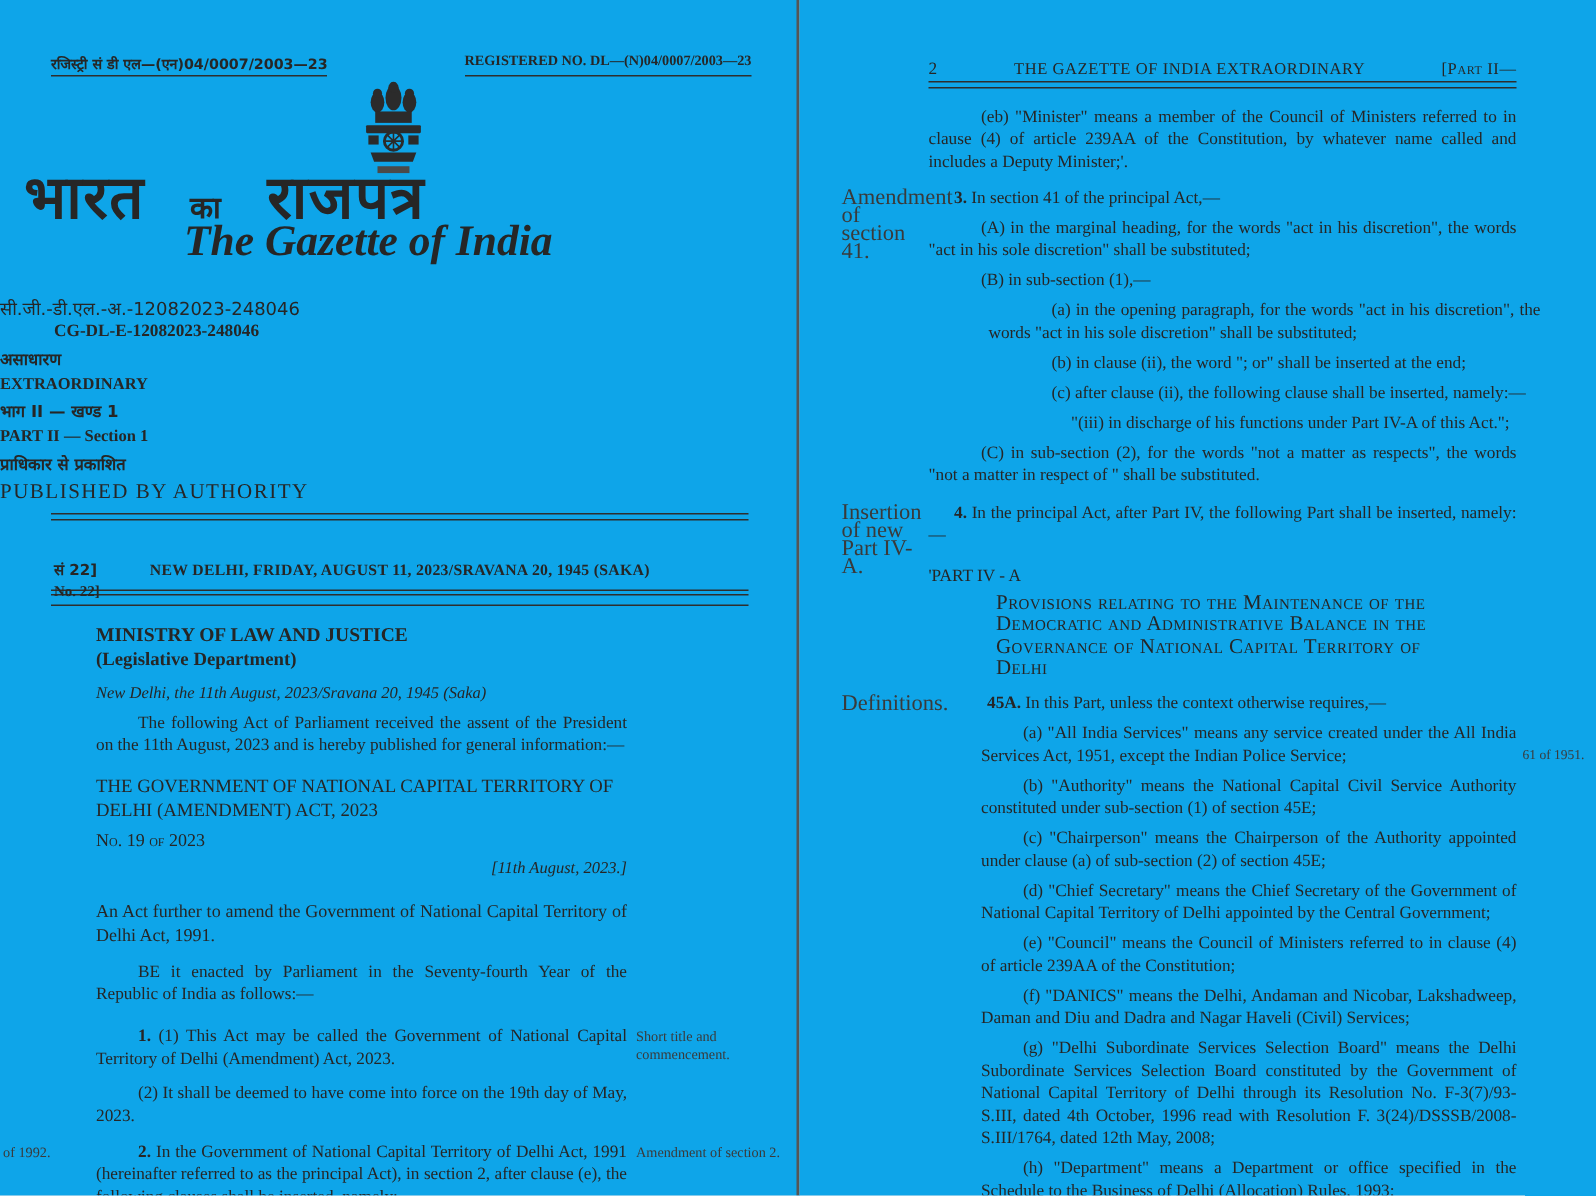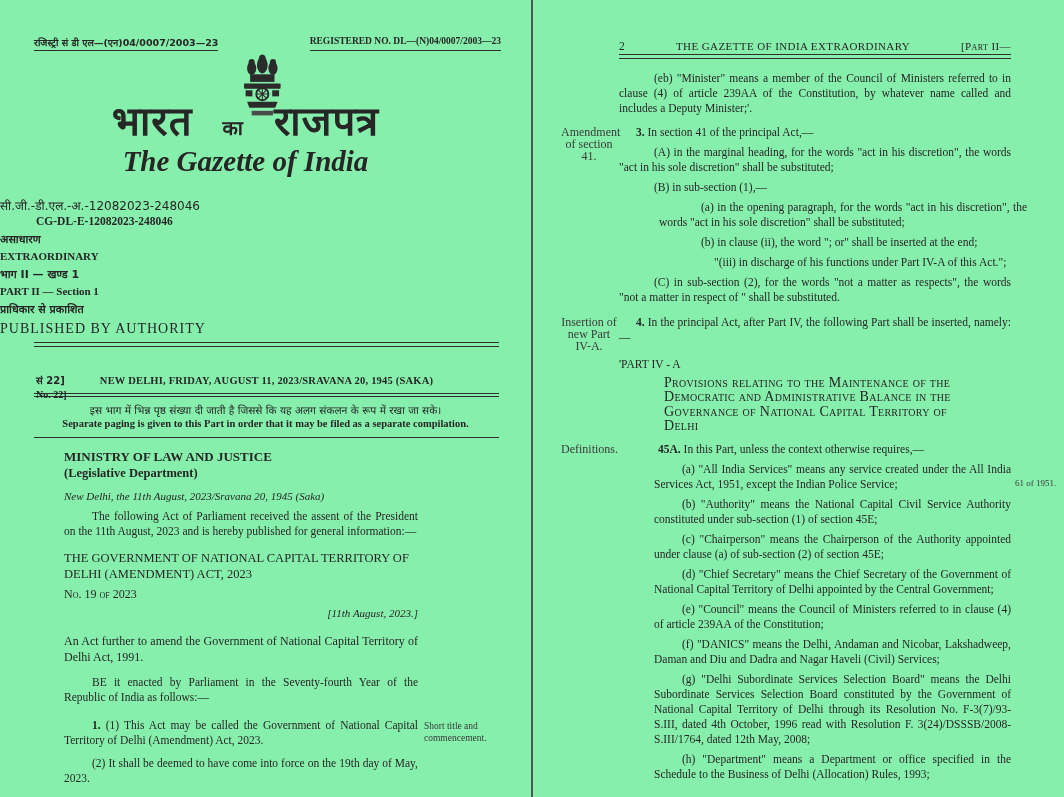--- a/index.html
+++ b/index.html
@@ -1,39 +1,39 @@
 <!DOCTYPE html>
 <html><head>
 <meta charset="utf-8">
 <style>
   html,body{margin:0;padding:0;background:#ffffff;}
   body{width:1064px;height:797px;overflow:hidden;
        font-family:"Liberation Serif","DejaVu Serif",serif;color:#262626;}
   .wrap{display:flex;width:1064px;height:797px;background:#fff;outline:1px solid #c9c9c9;}
-  .page{width:532px;height:797px;overflow:hidden;position:relative;background:#86efac;}
+  .page{width:532px;height:797px;overflow:hidden;position:relative;background:#0ea5e9;}
   .page--left{border-right:2px solid #555;}
   .hi{font-family:"DejaVu Sans","Liberation Sans",sans-serif;}
   .b{font-weight:bold;}
   .i{font-style:italic;}
   .ctr{text-align:left;}
   .sc{font-variant:small-caps;}
   .p{text-align:justify;font-size:11.5px;line-height:15px;margin:0 0 5px 0;}
   .ti28{text-indent:28px;} .ti17{text-indent:17px;} .ti35{text-indent:35px;}
   .ti39{text-indent:39px;} .ti42{text-indent:42px;}
   .rule1{border-top:1.5px solid #2e2e2e;height:0;}
   .rule2{border-top:1.2px solid #2e2e2e;border-bottom:1.2px solid #2e2e2e;height:2.5px;}
 
   
   .registry{display:flex;justify-content:space-between;margin:36px 30px 0 34px;
             font-size:9.5px;font-weight:bold;}
   .registry span{border-bottom:1px solid #2e2e2e;padding-bottom:1px;}
   .masthead{position:relative;height:140px;margin-top:2px;}
   .emblem{position:absolute;left:50%;top:0;transform:translateX(-58%);}
-  .mast-hi{position:absolute;top:48px;left:0;right:40px;text-align:center;
-           font-weight:bold;font-size:40px;line-height:41px;letter-spacing:1px;}
+  .mast-hi{position:absolute;top:48px;left:16px;right:40px;text-align:left;
+           font-weight:bold;font-size:40px;line-height:62px;letter-spacing:1px;}
   .mast-hi .ka{font-size:20px;margin:0 30px;}
   .mast-en{position:absolute;top:92px;left:0;right:40px;text-align:center;
            font-weight:bold;font-style:italic;font-size:29px;line-height:32px;}
   .code1{margin-top:4px;font-size:12px;}
   .code2{font-size:11.5px;font-weight:bold;margin-top:1px;padding-left:36px;}
   .hdrline{font-size:11px;font-weight:bold;margin-top:4px;}
   .pubauth{font-size:14px;letter-spacing:1px;margin-top:5px;}
   .p1rules{margin:5px 32px 0 34px;}
   .issue-row{position:relative;margin:4px 32px 0 34px;}
   .issue-left{position:absolute;left:2px;top:1px;font-size:10px;font-weight:bold;line-height:14px;}
@@ -55,21 +55,21 @@
   .longtitle{font-size:12px;line-height:16px;margin:14px auto 0 auto;max-width:360px;}
 
   
   .p2body{margin-left:86px;width:446px;padding-top:40px;}
   .p2head{display:flex;justify-content:space-between;width:392px;
           font-size:11px;letter-spacing:.4px;align-items:baseline;}
   .p2head .pn{font-size:11.5px;}
   .p2rule{width:392px;margin:2px 0 12px 0;}
   .row2{display:grid;grid-template-columns:392px 54px;position:relative;}
   .mnote2{position:absolute;left:-58px;top:1px;width:56px;
-          font-size:12px;line-height:12px;color:#3a3a3a;text-align:center;}
+          font-size:15px;line-height:12px;color:#3a3a3a;}
   .mnote2r{font-size:9px;line-height:12px;color:#3a3a3a;padding-left:4px;padding-top:15px;
            white-space:nowrap;}
   .ml24{margin-left:40px;} .ml35{margin-left:35px;} .ml95{margin-left:95px;}
   .part-head{font-size:11.5px;margin:8px 0 6px 0;}
   .part-cap{font-size:14px;line-height:14.5px;margin:0 45px 8px 45px;letter-spacing:.3px;}
 </style>
 </head>
 <body>
 
 <div class="wrap">
@@ -124,24 +124,20 @@
         <div class="hi">सं   22]</div>
         <div>No. 22]</div>
       </div>
       <div class="dates">
         <div class="en">NEW DELHI, FRIDAY, AUGUST 11, 2023/SRAVANA 20, 1945 (SAKA)</div>
       </div>
     </div>
 
     <div class="rule2 p1rules"></div>
 
-    <div class="separate">
-      <div class="hi">इस भाग में भिन्न पृष्ठ संख्या दी जाती है जिससे कि यह अलग संकलन के रूप में रखा जा सके।</div>
-      <div class="en">Separate paging is given to this Part in order that it may be filed as a separate compilation.</div>
-    </div>
 
     <div class="rule1 p1rules" style="margin-top:6px;"></div>
 
     <div class="p1body">
       <div class="row">
         <div>
           <div class="ctr b ministry" style="width:354px;">MINISTRY OF LAW AND JUSTICE</div>
           <div class="ctr b dept" style="width:354px;">(Legislative Department)</div>
           <div class="dateline i">New Delhi, the 11th August, 2023/Sravana 20, 1945 (Saka)</div>
           <p class="p ti28" style="margin-top:7px;width:354px;">The following Act of Parliament received the assent of the President on the 11th August, 2023 and is hereby published for general information:—</p>
@@ -207,20 +203,24 @@
       </div>
       <div class="row2">
         <p class="p ti42 ml24" style="width:368px;">(a) in the opening paragraph, for the words "act in his discretion", the words "act in his sole discretion" shall be substituted;</p>
           <div></div>
       </div>
       <div class="row2">
         <p class="p ti42 ml24" style="width:368px;">(b) in clause (ii), the word "; or" shall be inserted at the end;</p>
           <div></div>
       </div>
       <div class="row2">
+        <p class="p ti42 ml24" style="width:368px;">(c) after clause (ii), the following clause shall be inserted, namely:—</p>
+          <div></div>
+      </div>
+      <div class="row2">
         <p class="p ml95" style="width:297px;text-align:left;">"(iii) in discharge of his functions under Part IV-A of this Act.";</p>
           <div></div>
       </div>
       <div class="row2">
         <p class="p ti35">(C) in sub-section (2), for the words "not a matter as respects", the words "not a matter in respect of " shall be substituted.</p>
           <div></div>
       </div>
 
       <div class="row2" style="margin-top:5px;">
         <span class="mnote2">Insertion of new Part IV-A.</span>

